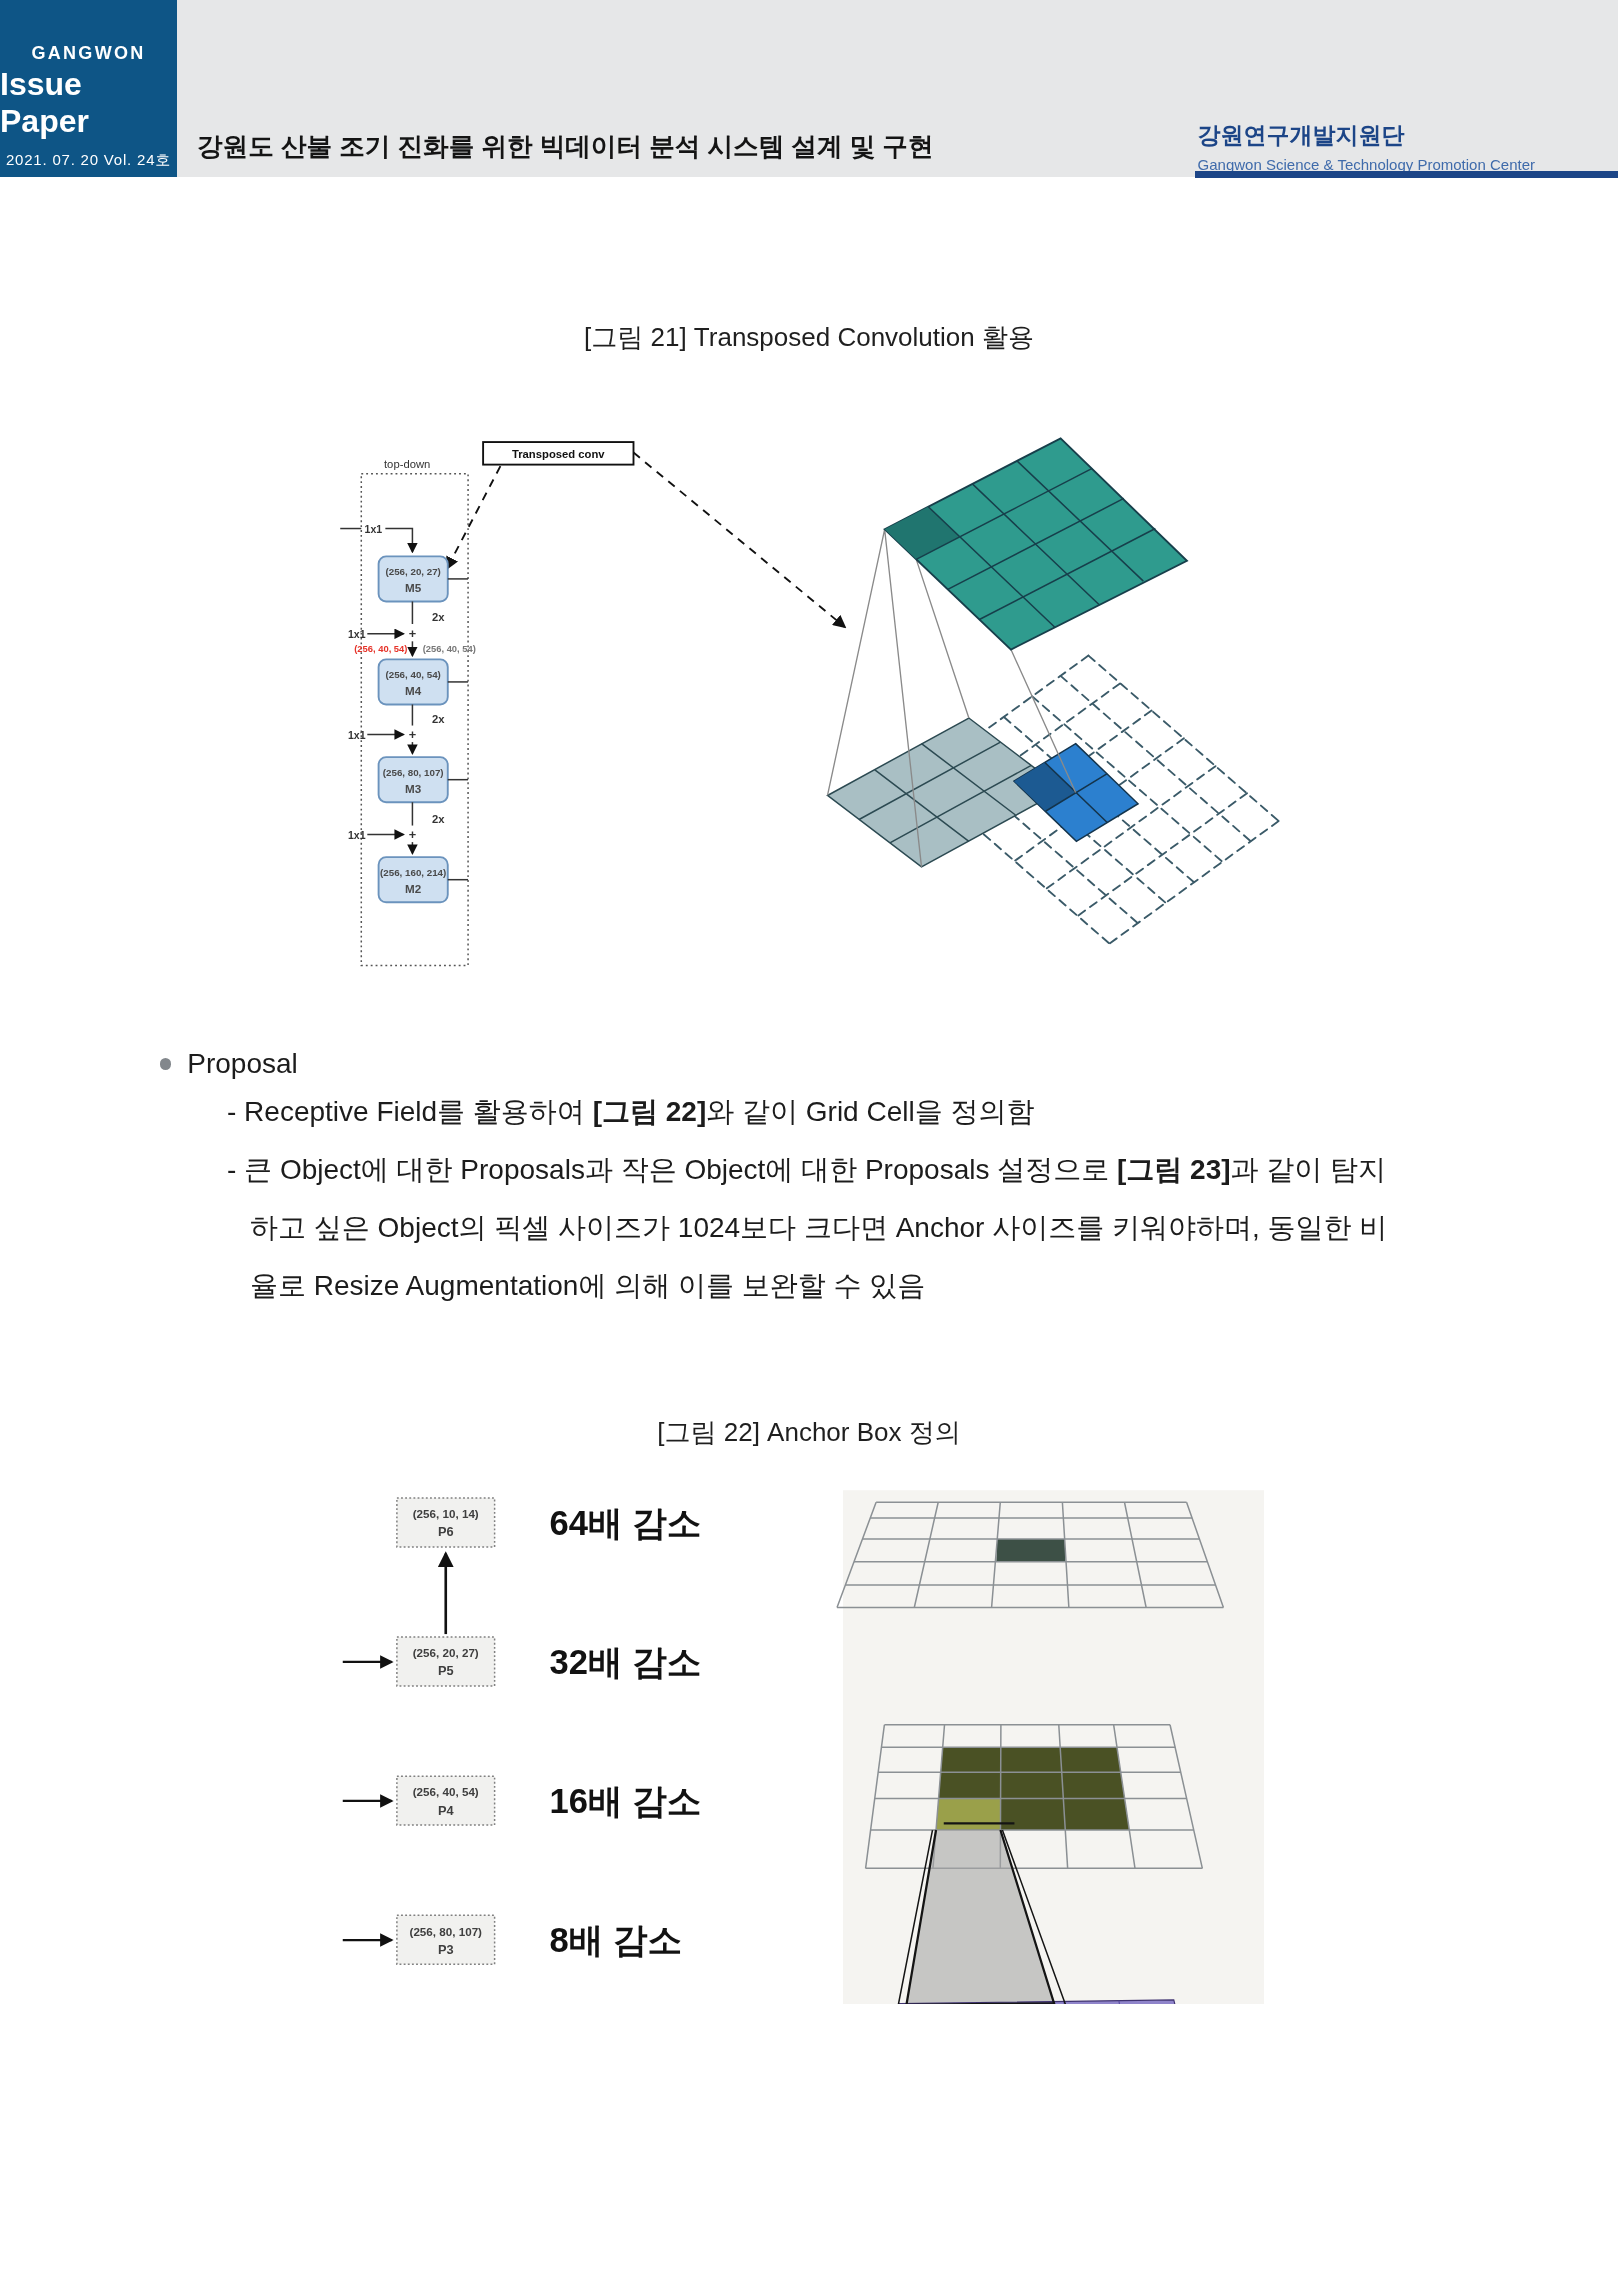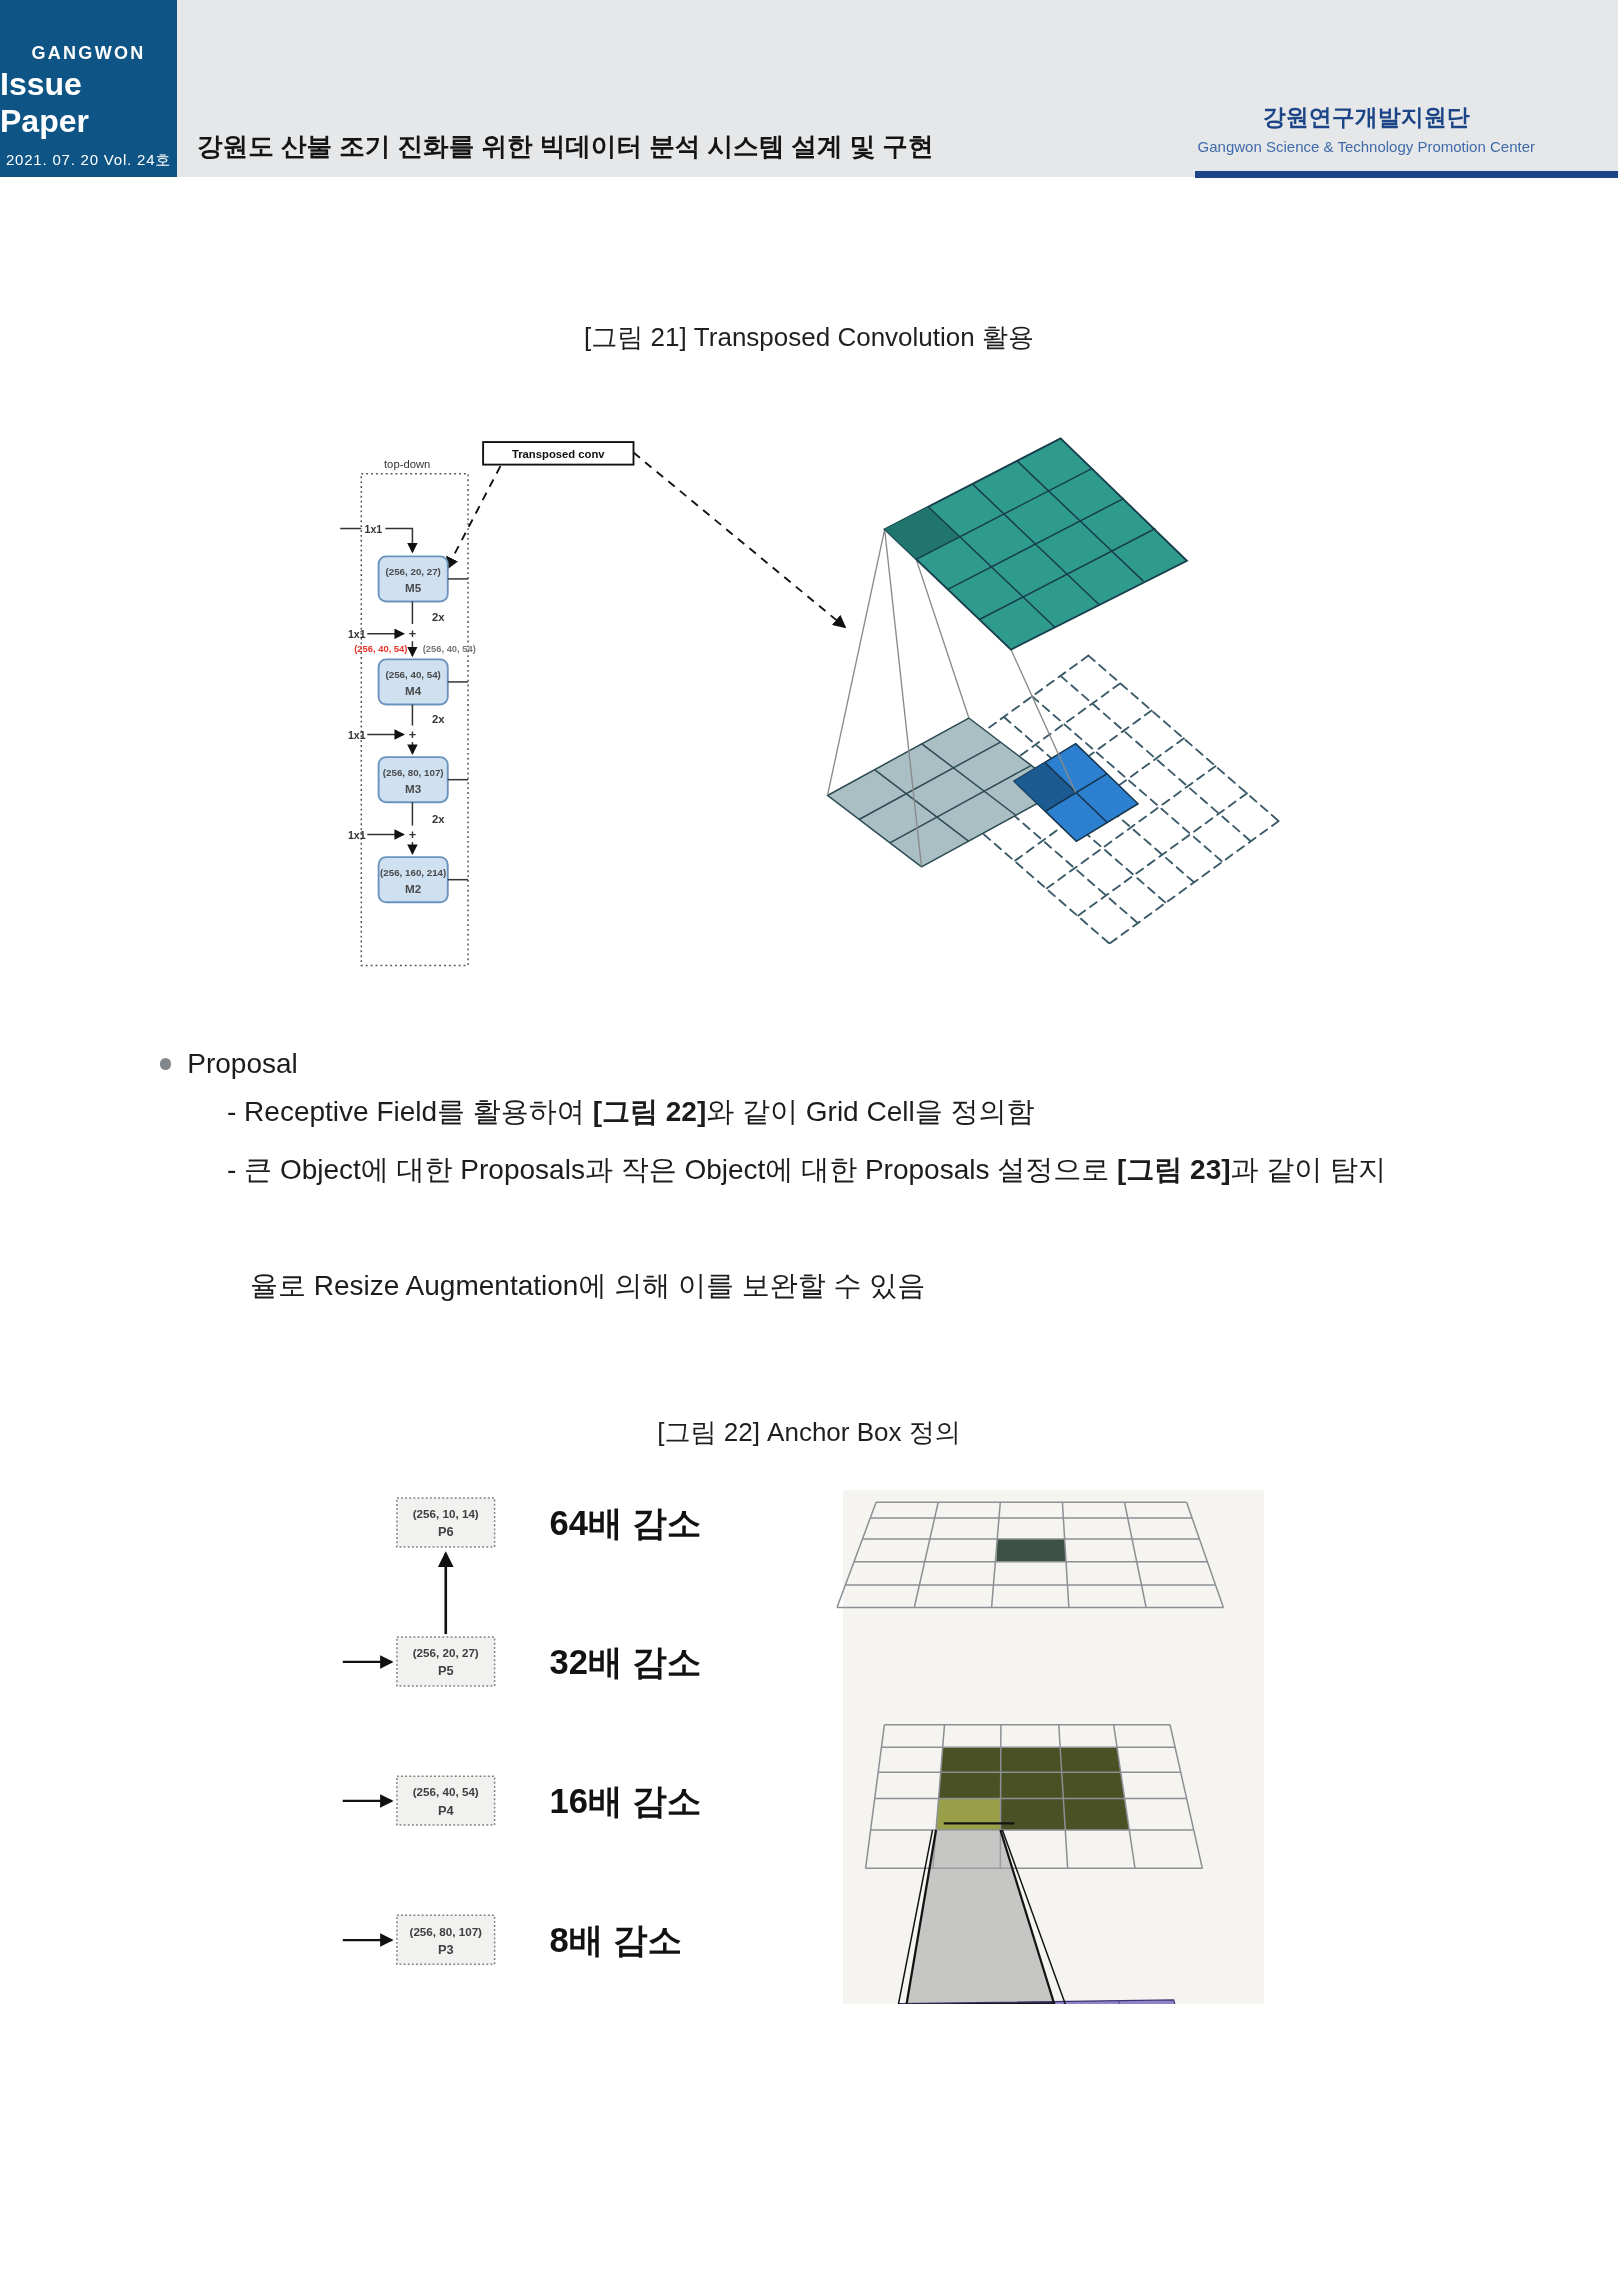--- a/index.html
+++ b/index.html
@@ -6,21 +6,21 @@
   .page{position:relative;width:1618px;height:2004px;background:#ffffff;overflow:hidden;}
 
   
   .header-band{position:absolute;left:0;top:0;width:1618px;height:177px;background:#e6e7e8;}
   .logo-box{position:absolute;left:0;top:0;width:177px;height:177px;background:#0e5586;color:#fff;
     display:flex;flex-direction:column;justify-content:flex-end;align-items:center;padding-bottom:7.5px;box-sizing:border-box;}
   .logo-line1{font-size:18px;letter-spacing:2.3px;font-weight:600;}
   .logo-line2{font-size:32px;font-weight:bold;margin-top:1.5px;}
   .logo-line3{font-size:15px;letter-spacing:0.8px;margin-top:11px;}
   .doc-title{position:absolute;left:197px;top:129px;font-size:25.6px;font-weight:bold;color:#141414;}
-  .org-block{position:absolute;right:83px;top:102px;text-align:center;}
+  .org-block{position:absolute;right:83px;top:120px;text-align:left;}
   .org-kr{font-size:23px;font-weight:bold;color:#1c4587;}
   .org-en{font-size:15px;color:#3f6bab;margin-top:5.3px;}
   .org-bar{position:absolute;left:1195px;top:171px;width:423px;height:6.8px;background:#1c4587;}
 
   
   .fig-caption{position:absolute;left:0;width:1618px;text-align:center;font-size:26px;color:#1f1f1f;}
   .cap21{top:320px;}
   .cap22{top:1415px;}
 
   
@@ -157,20 +157,21 @@
       </g>
     </g>
   </svg>
 
   <div class="bullet-row">
     <span class="bullet-dot"></span>
     <span class="bullet-text">Proposal</span>
   </div>
   <div class="body-line bl1"><span>- Receptive Field를 활용하여 </span><b>[그림 22]</b><span>와 같이 Grid Cell을 정의함</span></div>
   <div class="body-line bl2"><span>- 큰 Object에 대한 Proposals과 작은 Object에 대한 Proposals 설정으로 </span><b>[그림 23]</b><span>과 같이 탐지</span></div>
+  <div class="body-line bl3">하고 싶은 Object의 픽셀 사이즈가 1024보다 크다면 Anchor 사이즈를 키워야하며, 동일한 비</div>
   <div class="body-line bl4">율로 Resize Augmentation에 의해 이를 보완할 수 있음</div>
 
   <div class="fig-caption cap22">[그림 22] Anchor Box 정의</div>
 
   <svg class="fig22-left-svg" width="421" height="625" viewBox="0 0 560 830">
     <defs>
       <marker id="ah22" viewBox="0 0 10 10" refX="8.5" refY="5" markerWidth="6" markerHeight="6" orient="auto-start-reverse">
         <path d="M0 0 L10 5 L0 10 z" fill="#111"></path>
       </marker>
     </defs>

